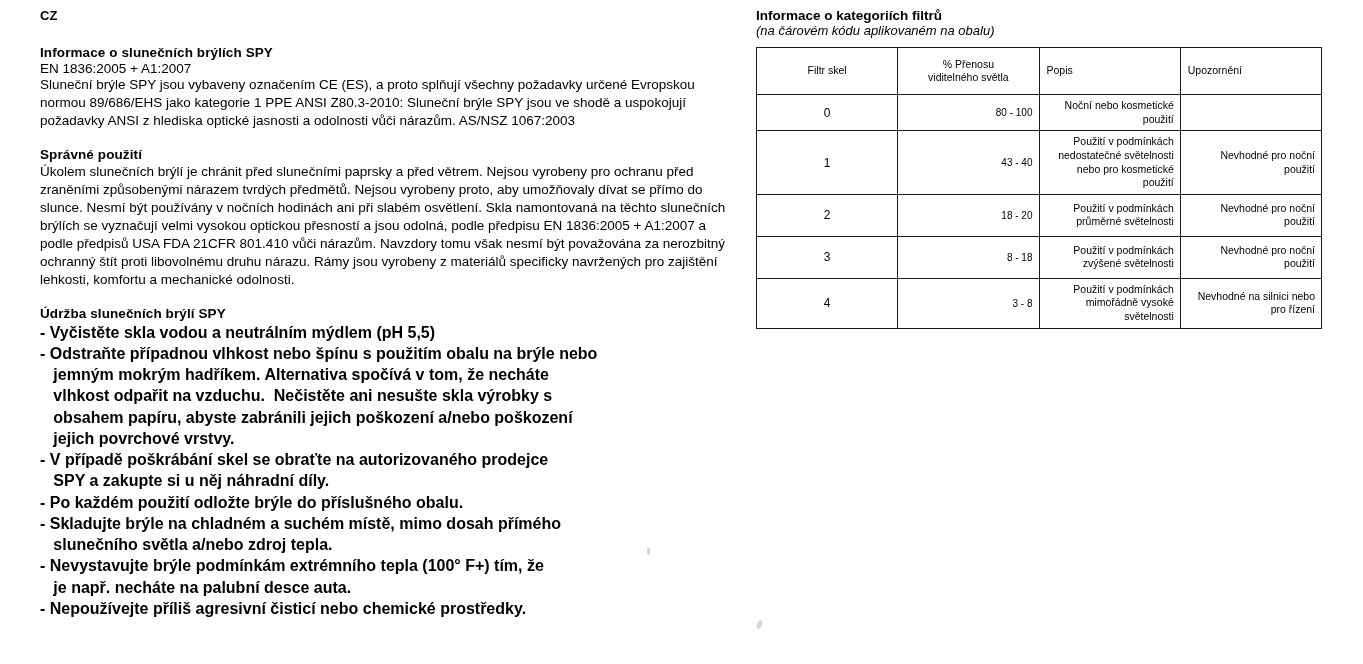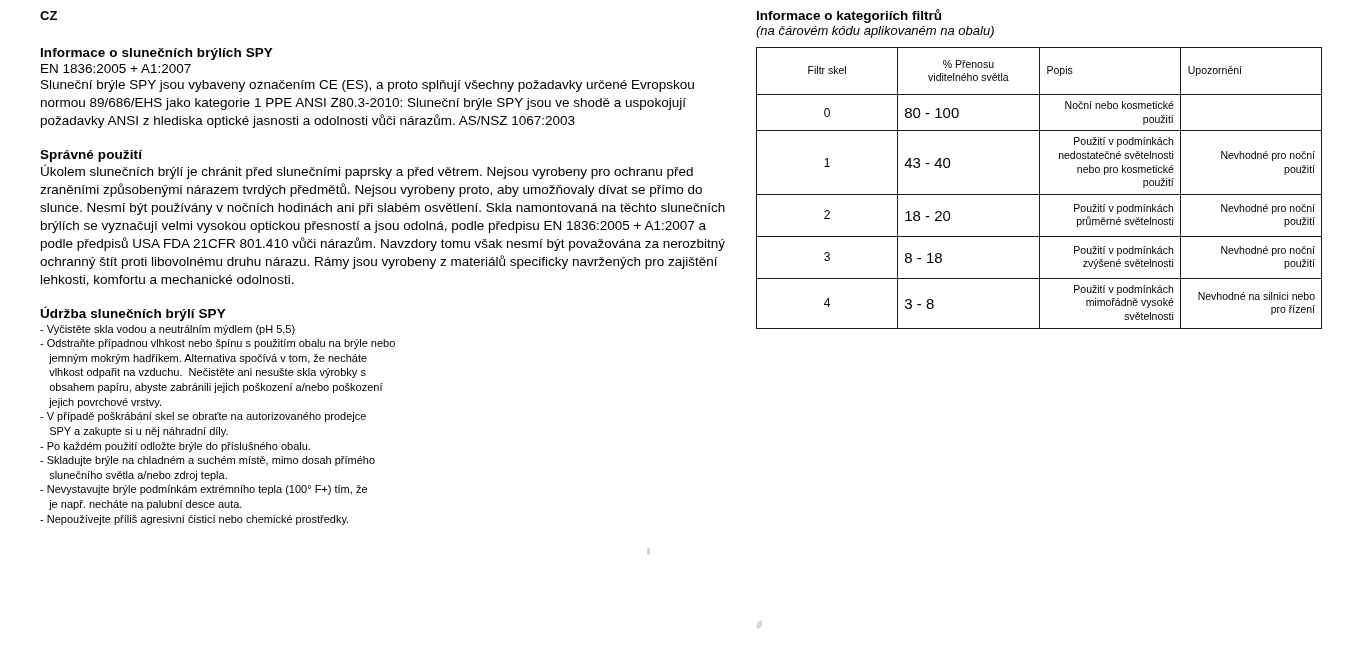--- a/index.html
+++ b/index.html
@@ -53,22 +53,23 @@
     line-height: 1.33;
     margin: 0;
   }
   .block {
     margin-bottom: 17px;
   }
   .block-tight {
     margin-bottom: 0;
   }
   .bullets {
-    font-size: 11px;
+    font-size: 16px;
     line-height: 1.33;
+    font-weight: bold;
   }
   .bullet {
     margin: 0;
     white-space: pre-wrap;
   }
   
   .rc-title {
     font-size: 13.5px;
     font-weight: bold;
     margin: 0;
@@ -101,22 +102,22 @@
   table.filters thead th.left-al {
     text-align: left;
     padding-left: 7px;
   }
   table.filters td.cat {
     text-align: center;
     font-size: 12px;
     width: 72px;
   }
   table.filters td.trans {
-    text-align: left;
-    font-size: 15px;
+    text-align: right;
+    font-size: 10px;
     width: 104px;
   }
   table.filters td.desc {
     font-size: 10.5px;
     line-height: 1.3;
     width: 208px;
   }
   table.filters td.note {
     font-size: 10.5px;
     line-height: 1.3;

